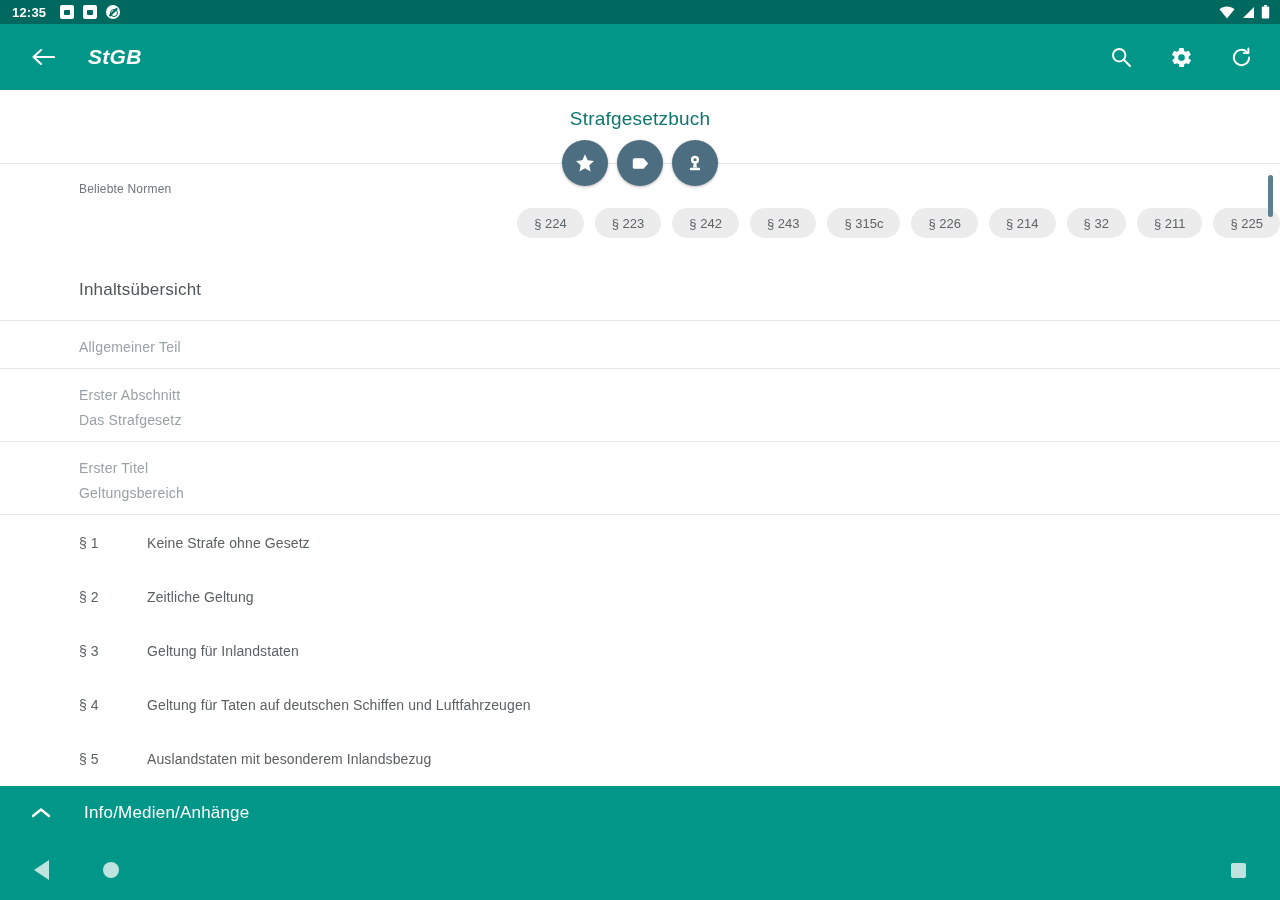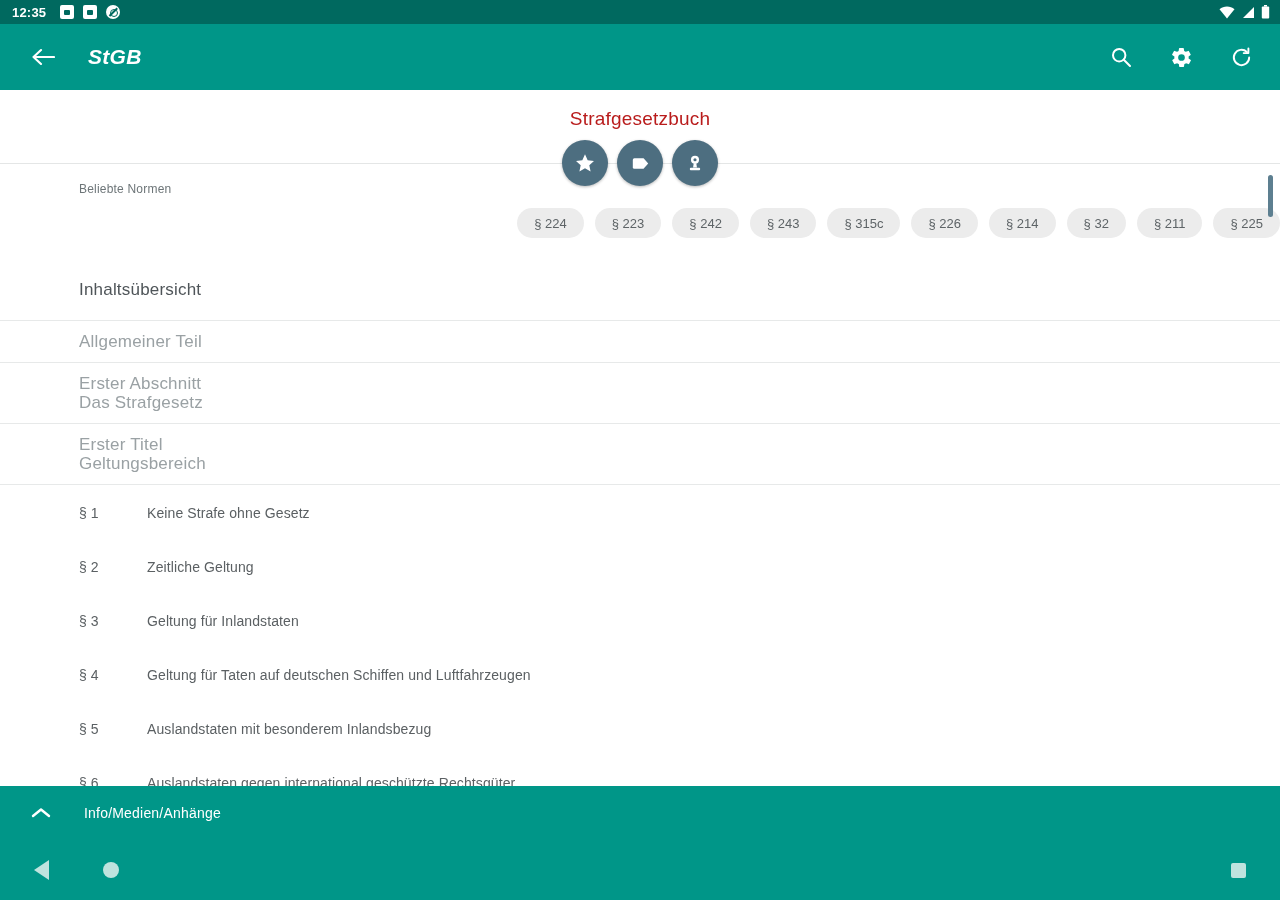--- a/index.html
+++ b/index.html
@@ -86,21 +86,21 @@
 
   
   .doc-header {
     position: absolute; top: 90px; left: 0;
     width: 1280px; height: 74px;
     background: #ffffff;
     border-bottom: 1px solid #e4e6e6;
   }
   .doc-title {
     text-align: center;
-    font-size: 19px; color: #b91c1c;
+    font-size: 19px; color: #0f766e;
     padding-top: 18px;
     letter-spacing: .2px;
   }
   .fab-row {
     position: absolute; top: 140px; left: 0; width: 1280px;
     display: flex; justify-content: center; gap: 9px;
     z-index: 5;
   }
   .fab {
     width: 46px; height: 46px; border-radius: 50%;
@@ -150,22 +150,23 @@
   }
   .toc {
     margin-top: 20px;
     border-top: 1px solid #e7e9e9;
   }
   .toc-group {
     padding: 11px 79px 11px 79px;
     border-bottom: 1px solid #e7e9e9;
   }
   .toc-group-line {
-    font-size: 17px; color: #9aa1a4; line-height: 19px;
-    letter-spacing: .2px;
+    font-size: 14px; color: #9aa1a4; line-height: 19px;
+    letter-spacing: .2px;
+    margin-top: 6px;
   }
   .toc-entry {
     display: flex; align-items: flex-start;
     padding: 20px 79px 18px 79px;
     cursor: pointer;
   }
   .toc-num {
     width: 68px; flex: 0 0 68px;
     font-size: 14px; color: #5b6063;
   }
@@ -180,21 +181,21 @@
     background: #009688;
     display: flex; align-items: center;
     padding-left: 26px;
   }
   .chevron-up {
     width: 30px; height: 30px;
     display: flex; align-items: center; justify-content: center;
     cursor: pointer;
   }
   .bottom-bar-label {
-    font-size: 14px; color: #ffffff;
+    font-size: 17px; color: #ffffff;
     margin-left: 28px; letter-spacing: .2px;
   }
 
   
   .nav-bar {
     position: absolute; top: 840px; left: 0;
     width: 1280px; height: 60px;
     background: #009688;
     display: flex; align-items: center;
   }

